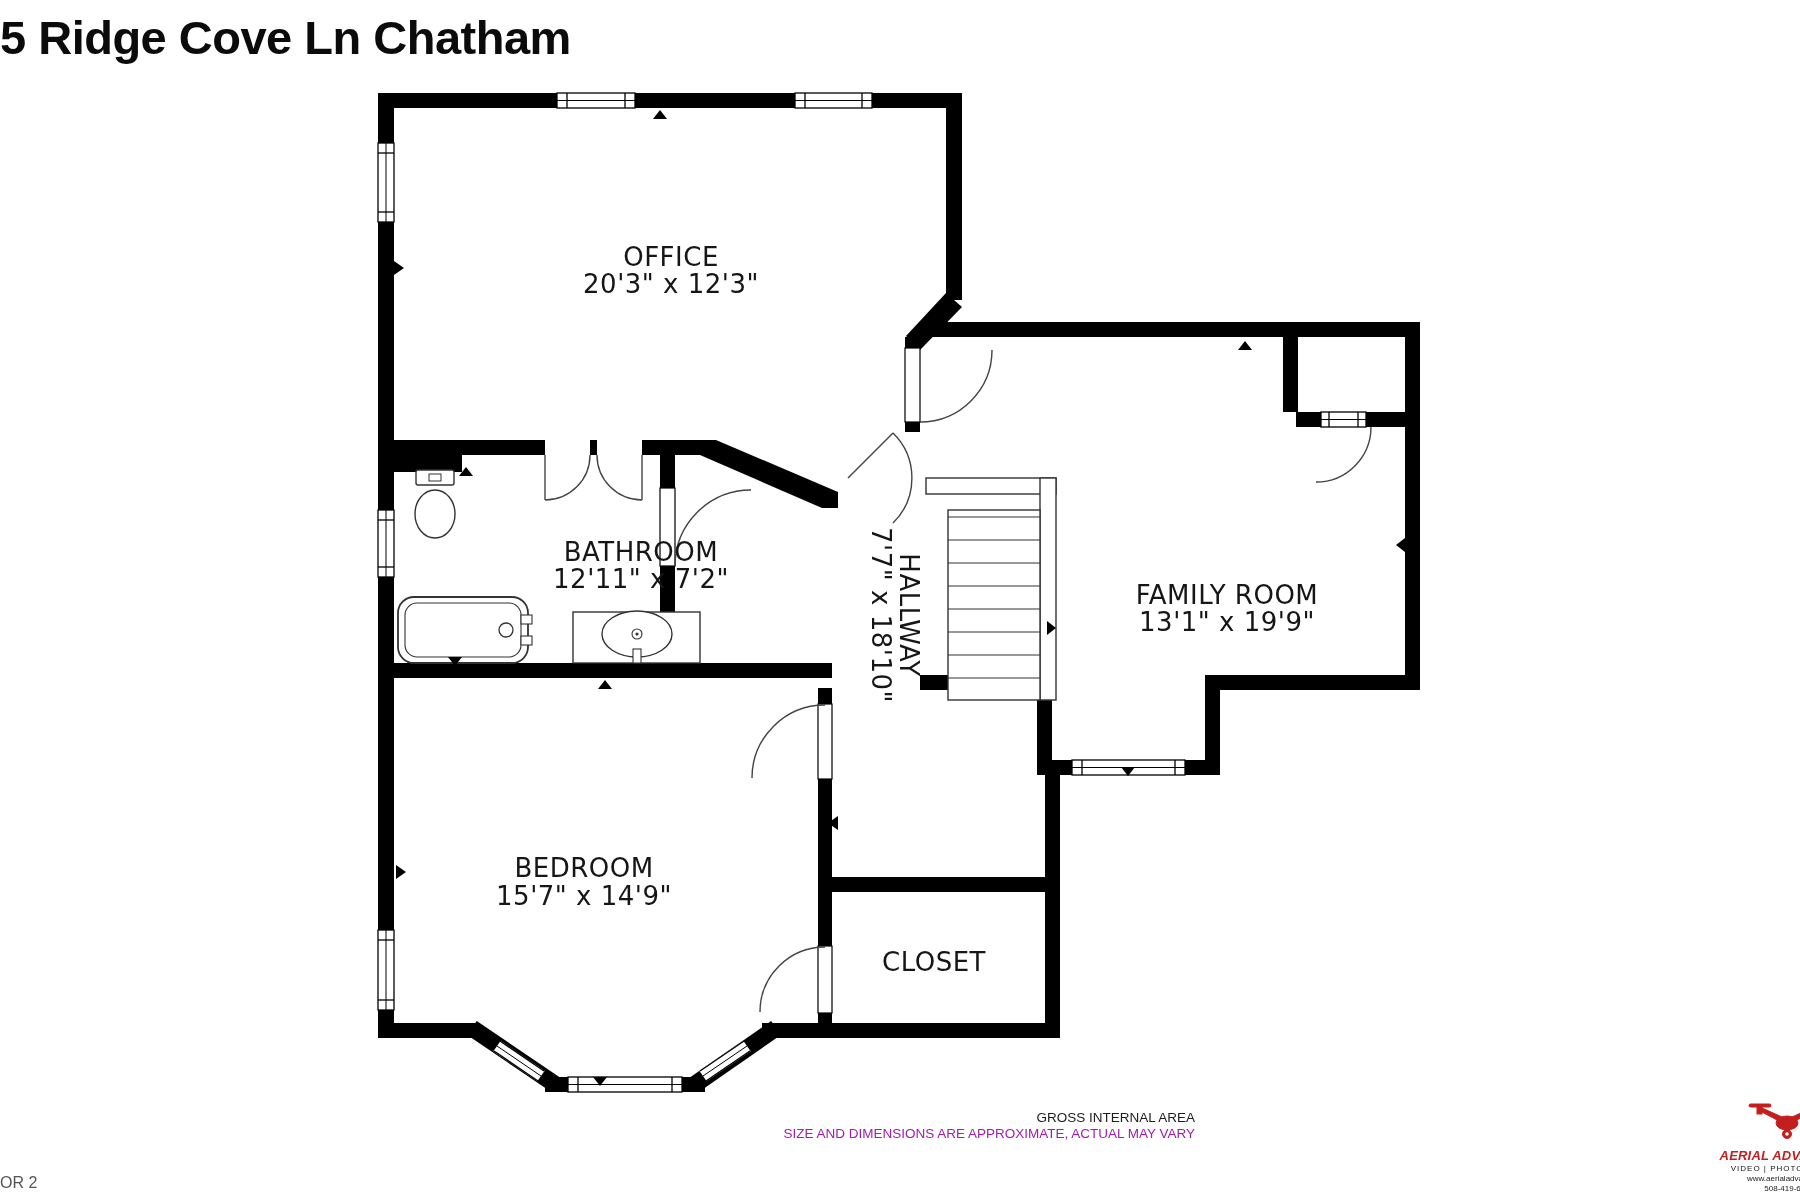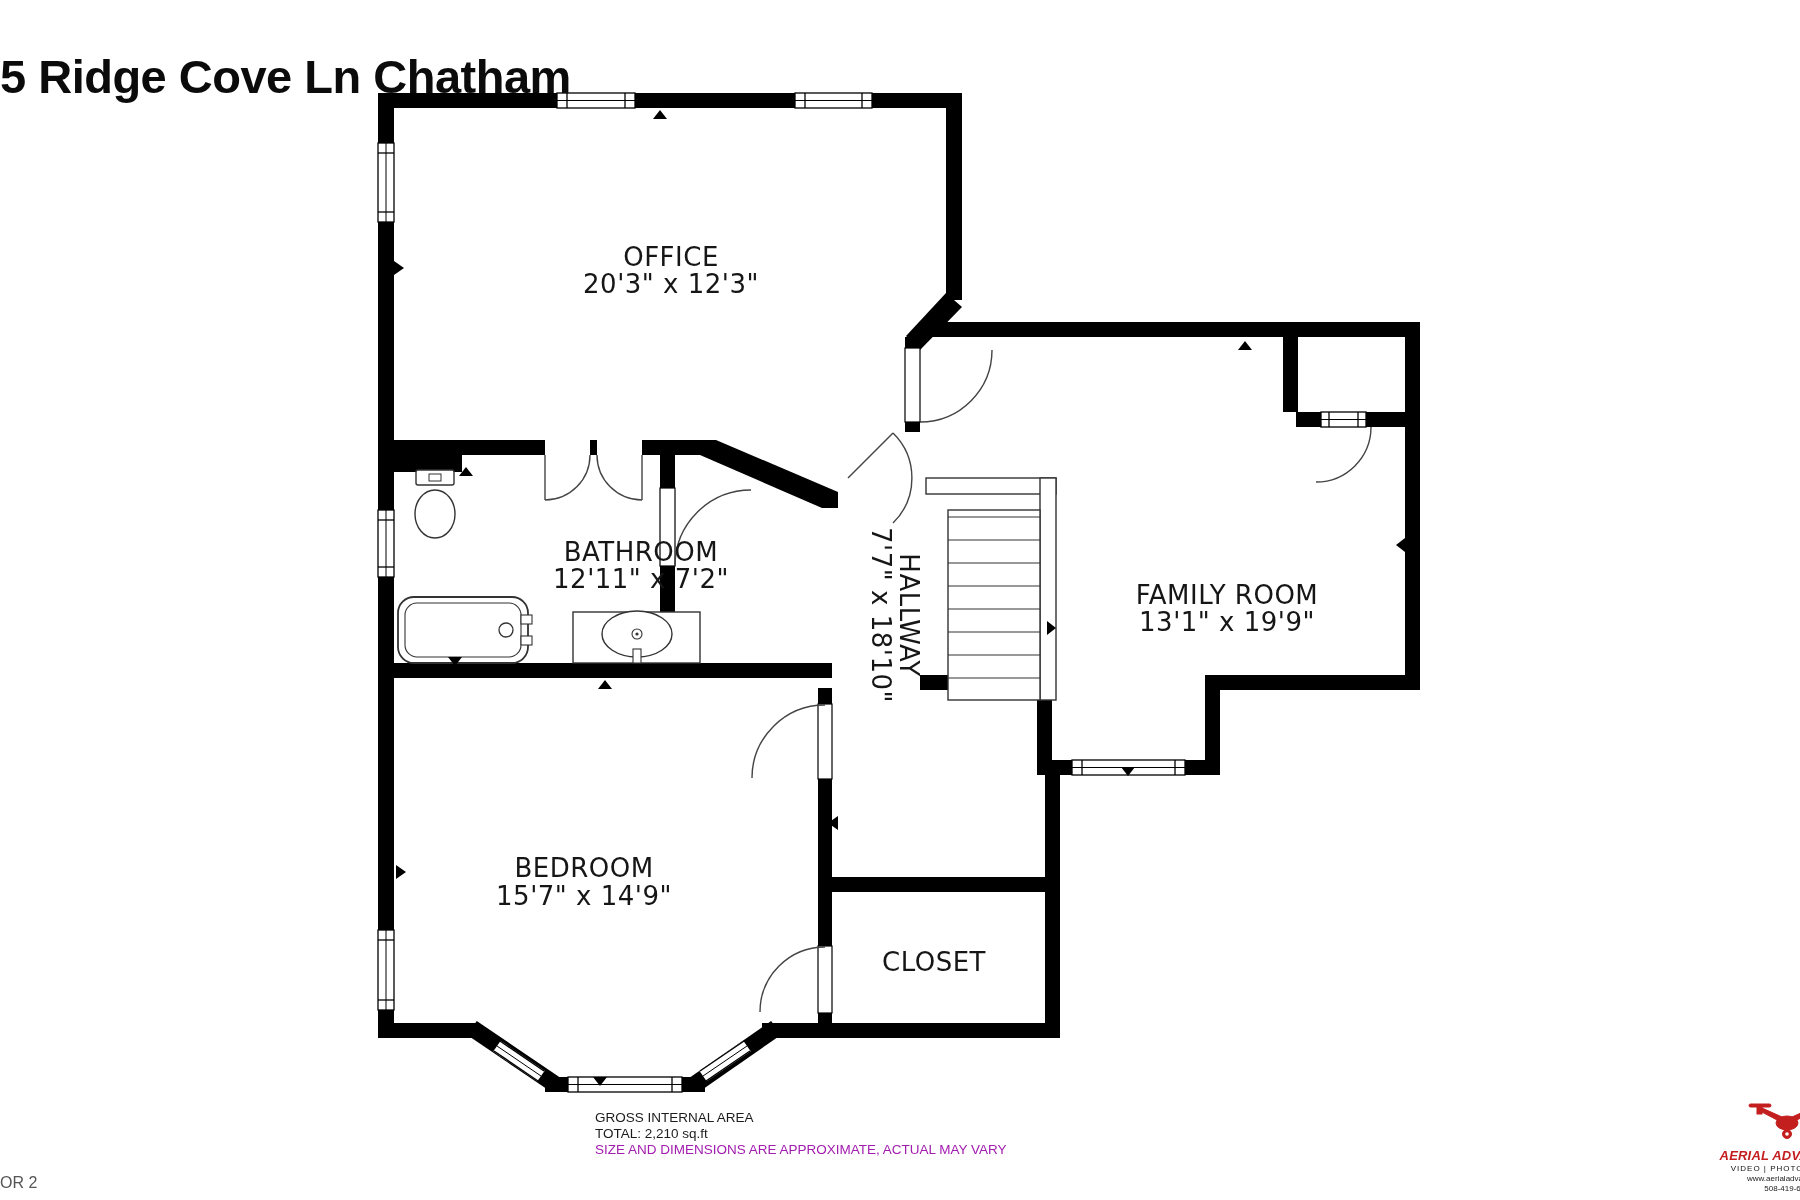--- a/index.html
+++ b/index.html
@@ -1,22 +1,22 @@
 <!DOCTYPE html>
 <html><head>
 <meta charset="utf-8">
 <style>
   html,body{margin:0;padding:0;background:#fff;}
   .stage{position:relative;width:1800px;height:1200px;background:#ffffff;overflow:hidden;
          font-family:"Liberation Sans",sans-serif;}
   .plan-svg{position:absolute;left:0;top:0;}
   .page-title{position:absolute;left:0px;top:10px;font-size:47px;font-weight:bold;
               letter-spacing:-0.5px;color:#0b0b0b;white-space:nowrap;
-              font-family:"Liberation Sans",sans-serif;margin-top:39px;}
-  .footer{position:absolute;left:595px;top:1110px;width:600px;text-align:left;
+              font-family:"Liberation Sans",sans-serif;}
+  .footer{position:absolute;left:595px;top:1110px;width:600px;text-align:right;
           font-size:13.5px;line-height:16.2px;color:#1c1c1c;}
   .footer .muted{color:#a21caf;}
   .floor-label{position:absolute;left:-31px;top:1174px;font-size:16px;color:#555;
                white-space:nowrap;}
   .logo{position:absolute;left:1702px;top:1094px;width:170px;text-align:center;}
   .logo .brand{color:#c41f1f;font-weight:bold;font-style:italic;font-size:13px;
                white-space:nowrap;letter-spacing:.2px;}
   .logo .tagline{color:#111;font-size:8px;letter-spacing:1px;white-space:nowrap;margin-top:1px;}
   .logo .web,.logo .phone{color:#222;font-size:8px;white-space:nowrap;margin-top:1px;}
   svg text{font-family:"DejaVu Sans","Liberation Sans",sans-serif;fill:#161616;}
@@ -272,21 +272,20 @@
     </g>
     <g text-anchor="middle">
       <text class="room-name" x="934" y="971">CLOSET</text>
     </g>
   </svg>
 
   <div class="page-title">5 Ridge Cove Ln Chatham</div>
 
   <div class="footer">
     <div>GROSS INTERNAL AREA</div>
-    <div>TOTAL: 2,210 sq.ft</div>
     <div class="muted">SIZE AND DIMENSIONS ARE APPROXIMATE, ACTUAL MAY VARY</div>
   </div>
 
   <div class="floor-label">FLOOR 2</div>
 
   <div class="logo">
     <svg width="80" height="50" viewBox="0 0 80 50">
       <g fill="#c41f1f" stroke="#c41f1f">
         <rect x="2" y="10" width="22" height="3" rx="1.5"></rect>
         <rect x="56" y="10" width="22" height="3" rx="1.5"></rect>

